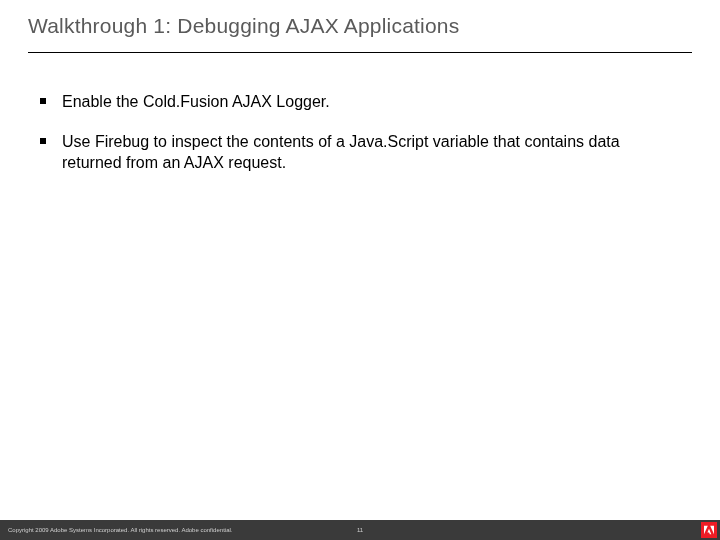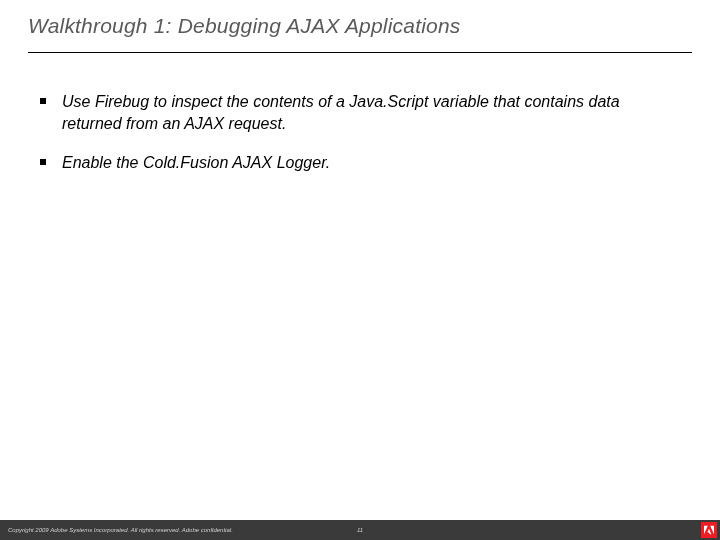--- a/index.html
+++ b/index.html
@@ -12,21 +12,20 @@
       height: 540px;
       font-family: Arial, Helvetica, sans-serif;
       background: #ffffff;
       position: relative;
       overflow: hidden;
     }
     .slide {
       width: 100%;
       height: 100%;
       position: relative;
-      font-style: italic;
     }
     .title-region {
       padding: 14px 28px 10px 28px;
     }
     .title {
       font-size: 21px;
       color: #5a5a5a;
       font-weight: normal;
       letter-spacing: 0.2px;
     }
@@ -104,26 +103,26 @@
 
   <div class="title-region">
     <h1 class="title">Walkthrough 1: Debugging AJAX Applications</h1>
     <div class="title-underline"></div>
   </div>
 
   <div class="content">
 
     <div class="bullet-row">
       <div class="bullet-marker"></div>
-      <div class="bullet-text">Use Firebug to inspect the contents of a Java.Script variable that contains data returned from an AJAX request.</div>
+      <div class="bullet-text">Enable the Cold.Fusion AJAX Logger.</div>
     </div>
 
     <div class="bullet-row">
       <div class="bullet-marker"></div>
-      <div class="bullet-text">Enable the Cold.Fusion AJAX Logger.</div>
+      <div class="bullet-text">Use Firebug to inspect the contents of a Java.Script variable that contains data returned from an AJAX request.</div>
     </div>
 
   </div>
 
   <div class="footer">
     <span class="footer-left">Copyright 2009 Adobe Systems Incorporated.  All rights reserved.  Adobe confidential.</span>
     <span class="footer-pagenum">11</span>
     <div class="footer-logo">
       <svg viewBox="0 0 30 26">
         <path d="M18.6 0 L30 26 L30 0 Z" fill="#fff"></path>

